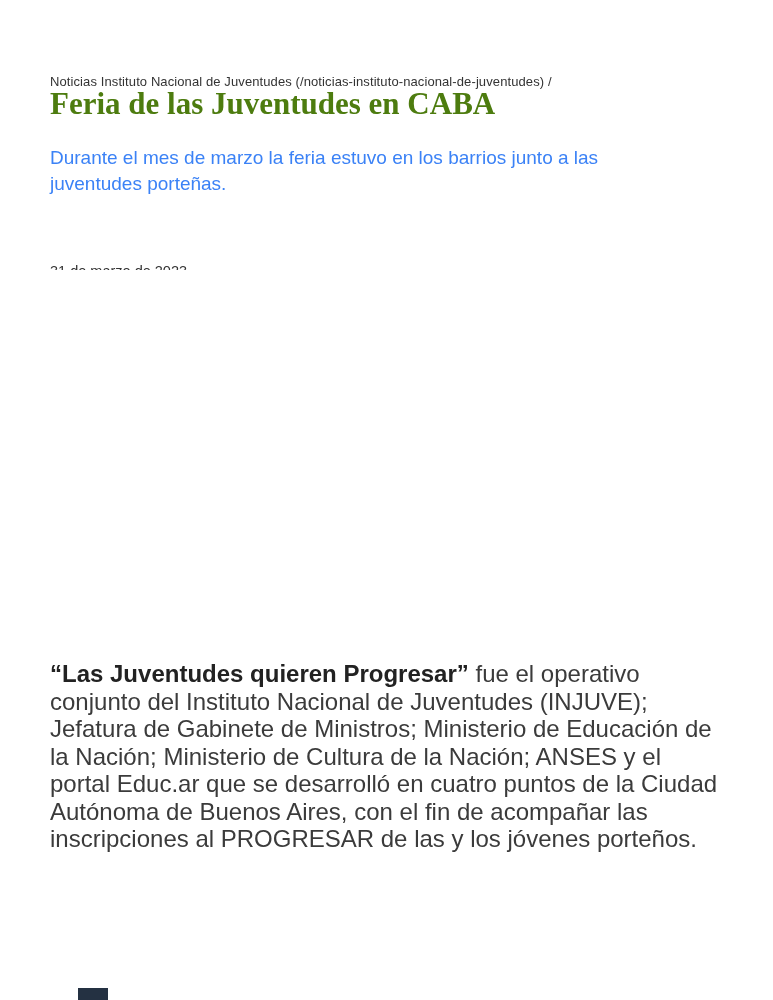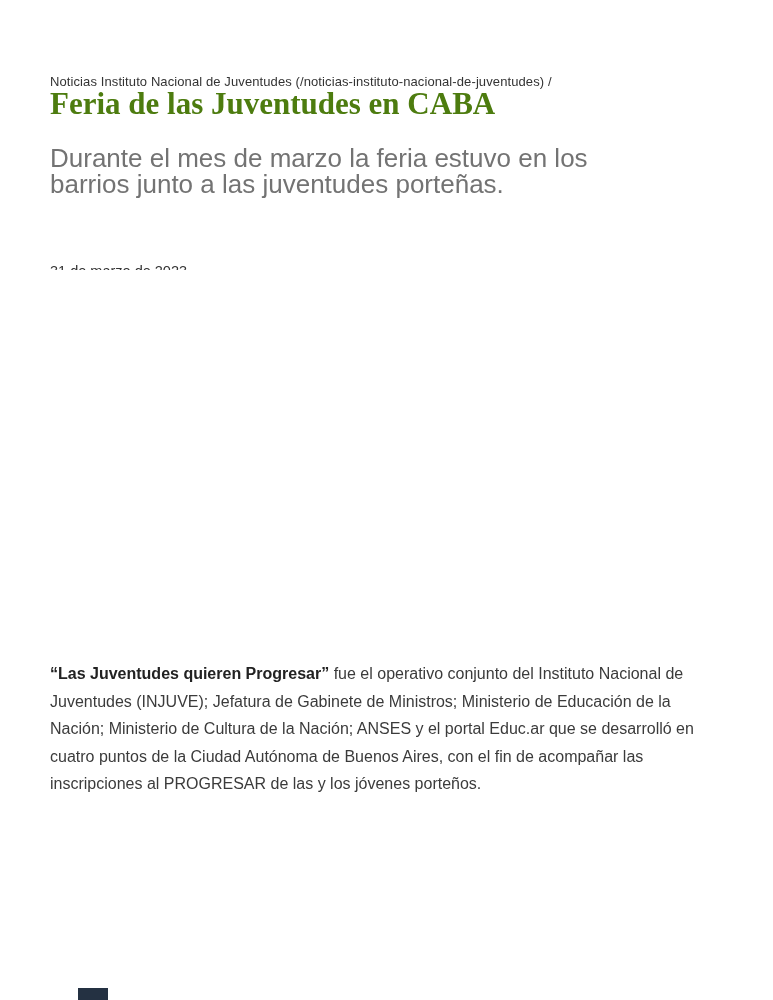--- a/index.html
+++ b/index.html
@@ -37,23 +37,23 @@
     font-weight: 700;
     font-size: 31px;
     line-height: 1.15;
     color: #4d7c0f;
   }
   .article-lede {
     position: absolute;
     top: 145px;
     left: 50px;
     width: 606px;
-    font-size: 26px;
+    font-size: 19px;
     line-height: 26px;
-    color: #737373;
+    color: #3b82f6;
   }
   .article-date {
     position: absolute;
     top: 231px;
     left: 50px;
     font-size: 14.5px;
     color: #333333;
     margin-top: 32px;
   }
   .media-placeholder {
@@ -62,21 +62,21 @@
     left: 50px;
     width: 673px;
     height: 370px;
     background: #ffffff;
   }
   .article-body {
     position: absolute;
     top: 660px;
     left: 50px;
     width: 676px;
-    font-size: 16px;
+    font-size: 24px;
     line-height: 27.5px;
     color: #3b3b3b;
   }
   .article-body .lead-bold {
     font-weight: 700;
     color: #222222;
   }
   .footer-peek {
     position: absolute;
     left: 78px;

